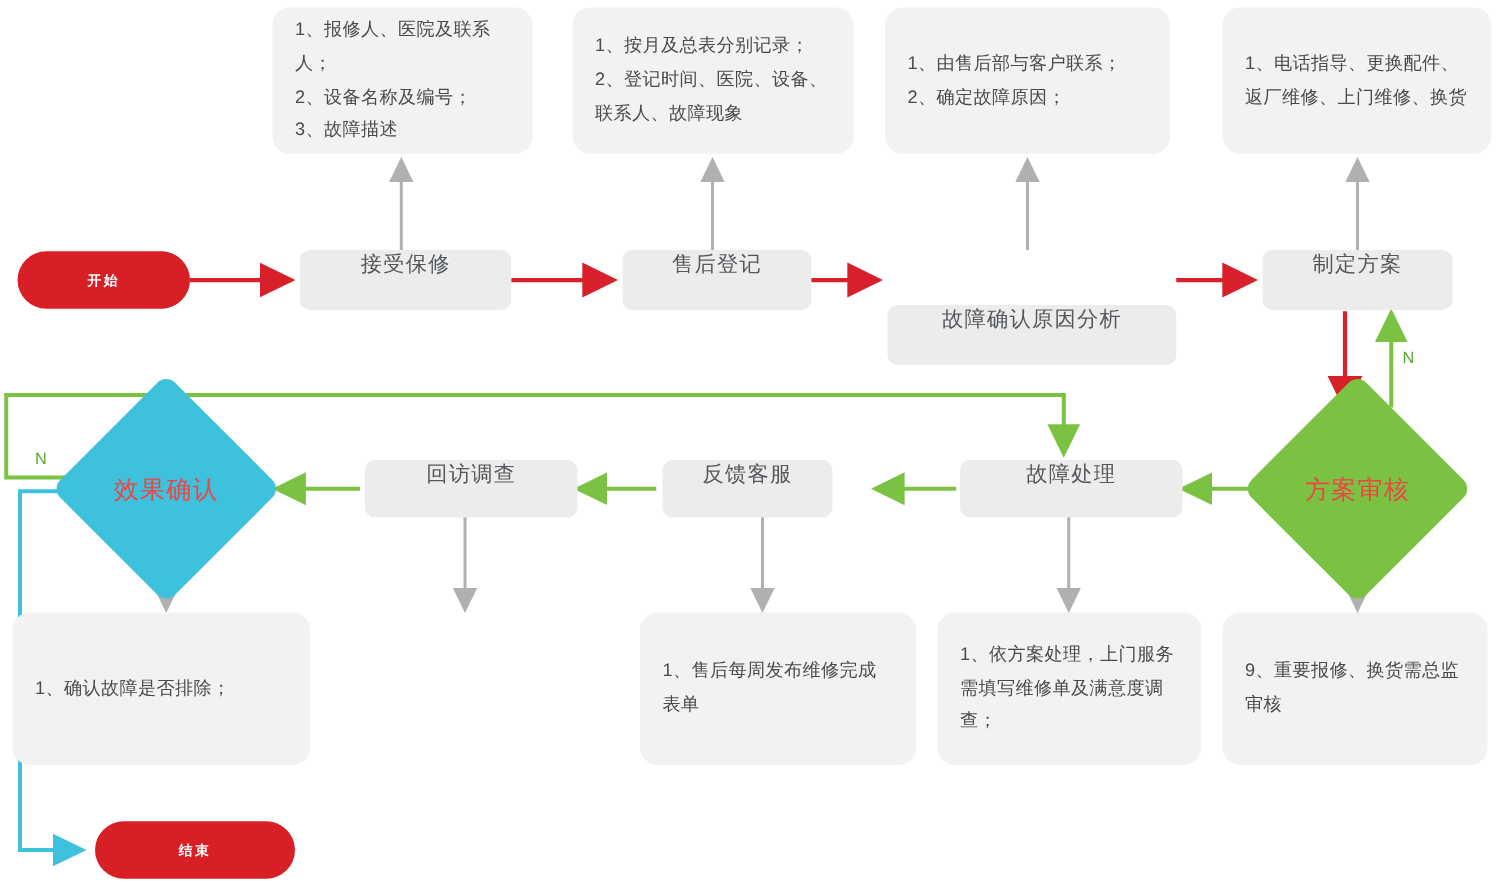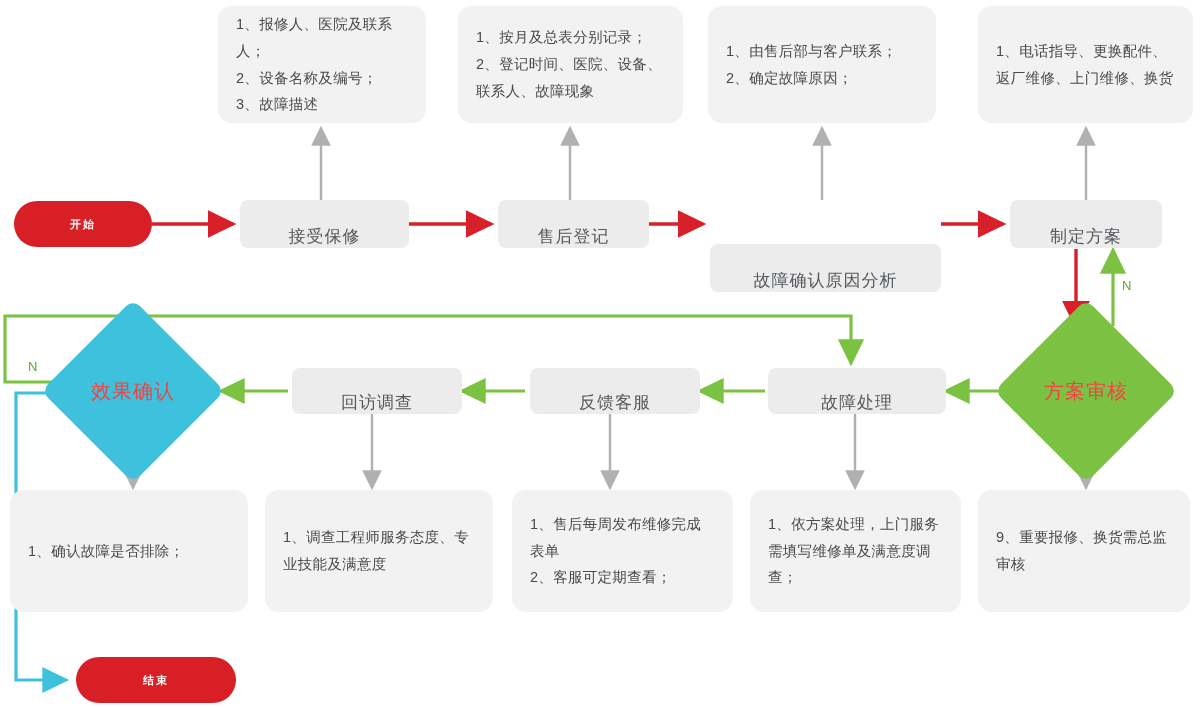--- a/index.html
+++ b/index.html
@@ -43,21 +43,21 @@
   }
   .note .ln { white-space: normal; }
 
   
   .pill {
     position: absolute;
     box-sizing: border-box;
     background: #ececec;
     border-radius: 8px;
     display: flex;
-    align-items: flex-end;
+    align-items: flex-start;
     justify-content: center;
     color: #54585c;
     font-size: 17px;
     letter-spacing: 1px;
   }
 
   
   .terminator {
     position: absolute;
     box-sizing: border-box;
@@ -208,47 +208,43 @@
 
   <div class="diamond green" style="left:1021px; top:326px; width:130px; height:130px;">
     <div class="shape"></div>
     <span class="dlabel">方案审核</span>
   </div>
 
   <div class="pill" style="left:768px; top:368px; width:178px; height:46px;">
     <span>故障处理</span>
   </div>
 
-  <div class="pill" style="left:530px; top:368px; width:170px; height:46px;">
+  <div class="pill" style="left:530px; top:368px; width:136px; height:46px;">
     <span>反馈客服</span>
   </div>
 
   <div class="pill" style="left:292px; top:368px; width:170px; height:46px;">
     <span>回访调查</span>
   </div>
 
   <div class="diamond cyan" style="left:68px; top:326px; width:130px; height:130px;">
     <div class="shape"></div>
     <span class="dlabel">效果确认</span>
   </div>
 
   <span class="branch-label" style="left:1122px; top:278px;">N</span>
   <span class="branch-label" style="left:28px; top:359px;">N</span>
 
   <div class="note" style="left:10px; top:490px; width:238px; height:122px;">
     <div class="ln">1、确认故障是否排除；</div>
   </div>
 
-  <div class="note" style="left:265px; top:490px; width:228px; height:122px;">
-    <div class="ln">1、调查工程师服务态度、专业技能及满意度</div>
-  </div>
 
   <div class="note" style="left:512px; top:490px; width:221px; height:122px;">
     <div class="ln">1、售后每周发布维修完成表单</div>
-    <div class="ln">2、客服可定期查看；</div>
   </div>
 
   <div class="note" style="left:750px; top:490px; width:211px; height:122px;">
     <div class="ln">1、依方案处理，上门服务需填写维修单及满意度调查；</div>
   </div>
 
   <div class="note" style="left:978px; top:490px; width:212px; height:122px;">
     <div class="ln">9、重要报修、换货需总监审核</div>
   </div>
 

